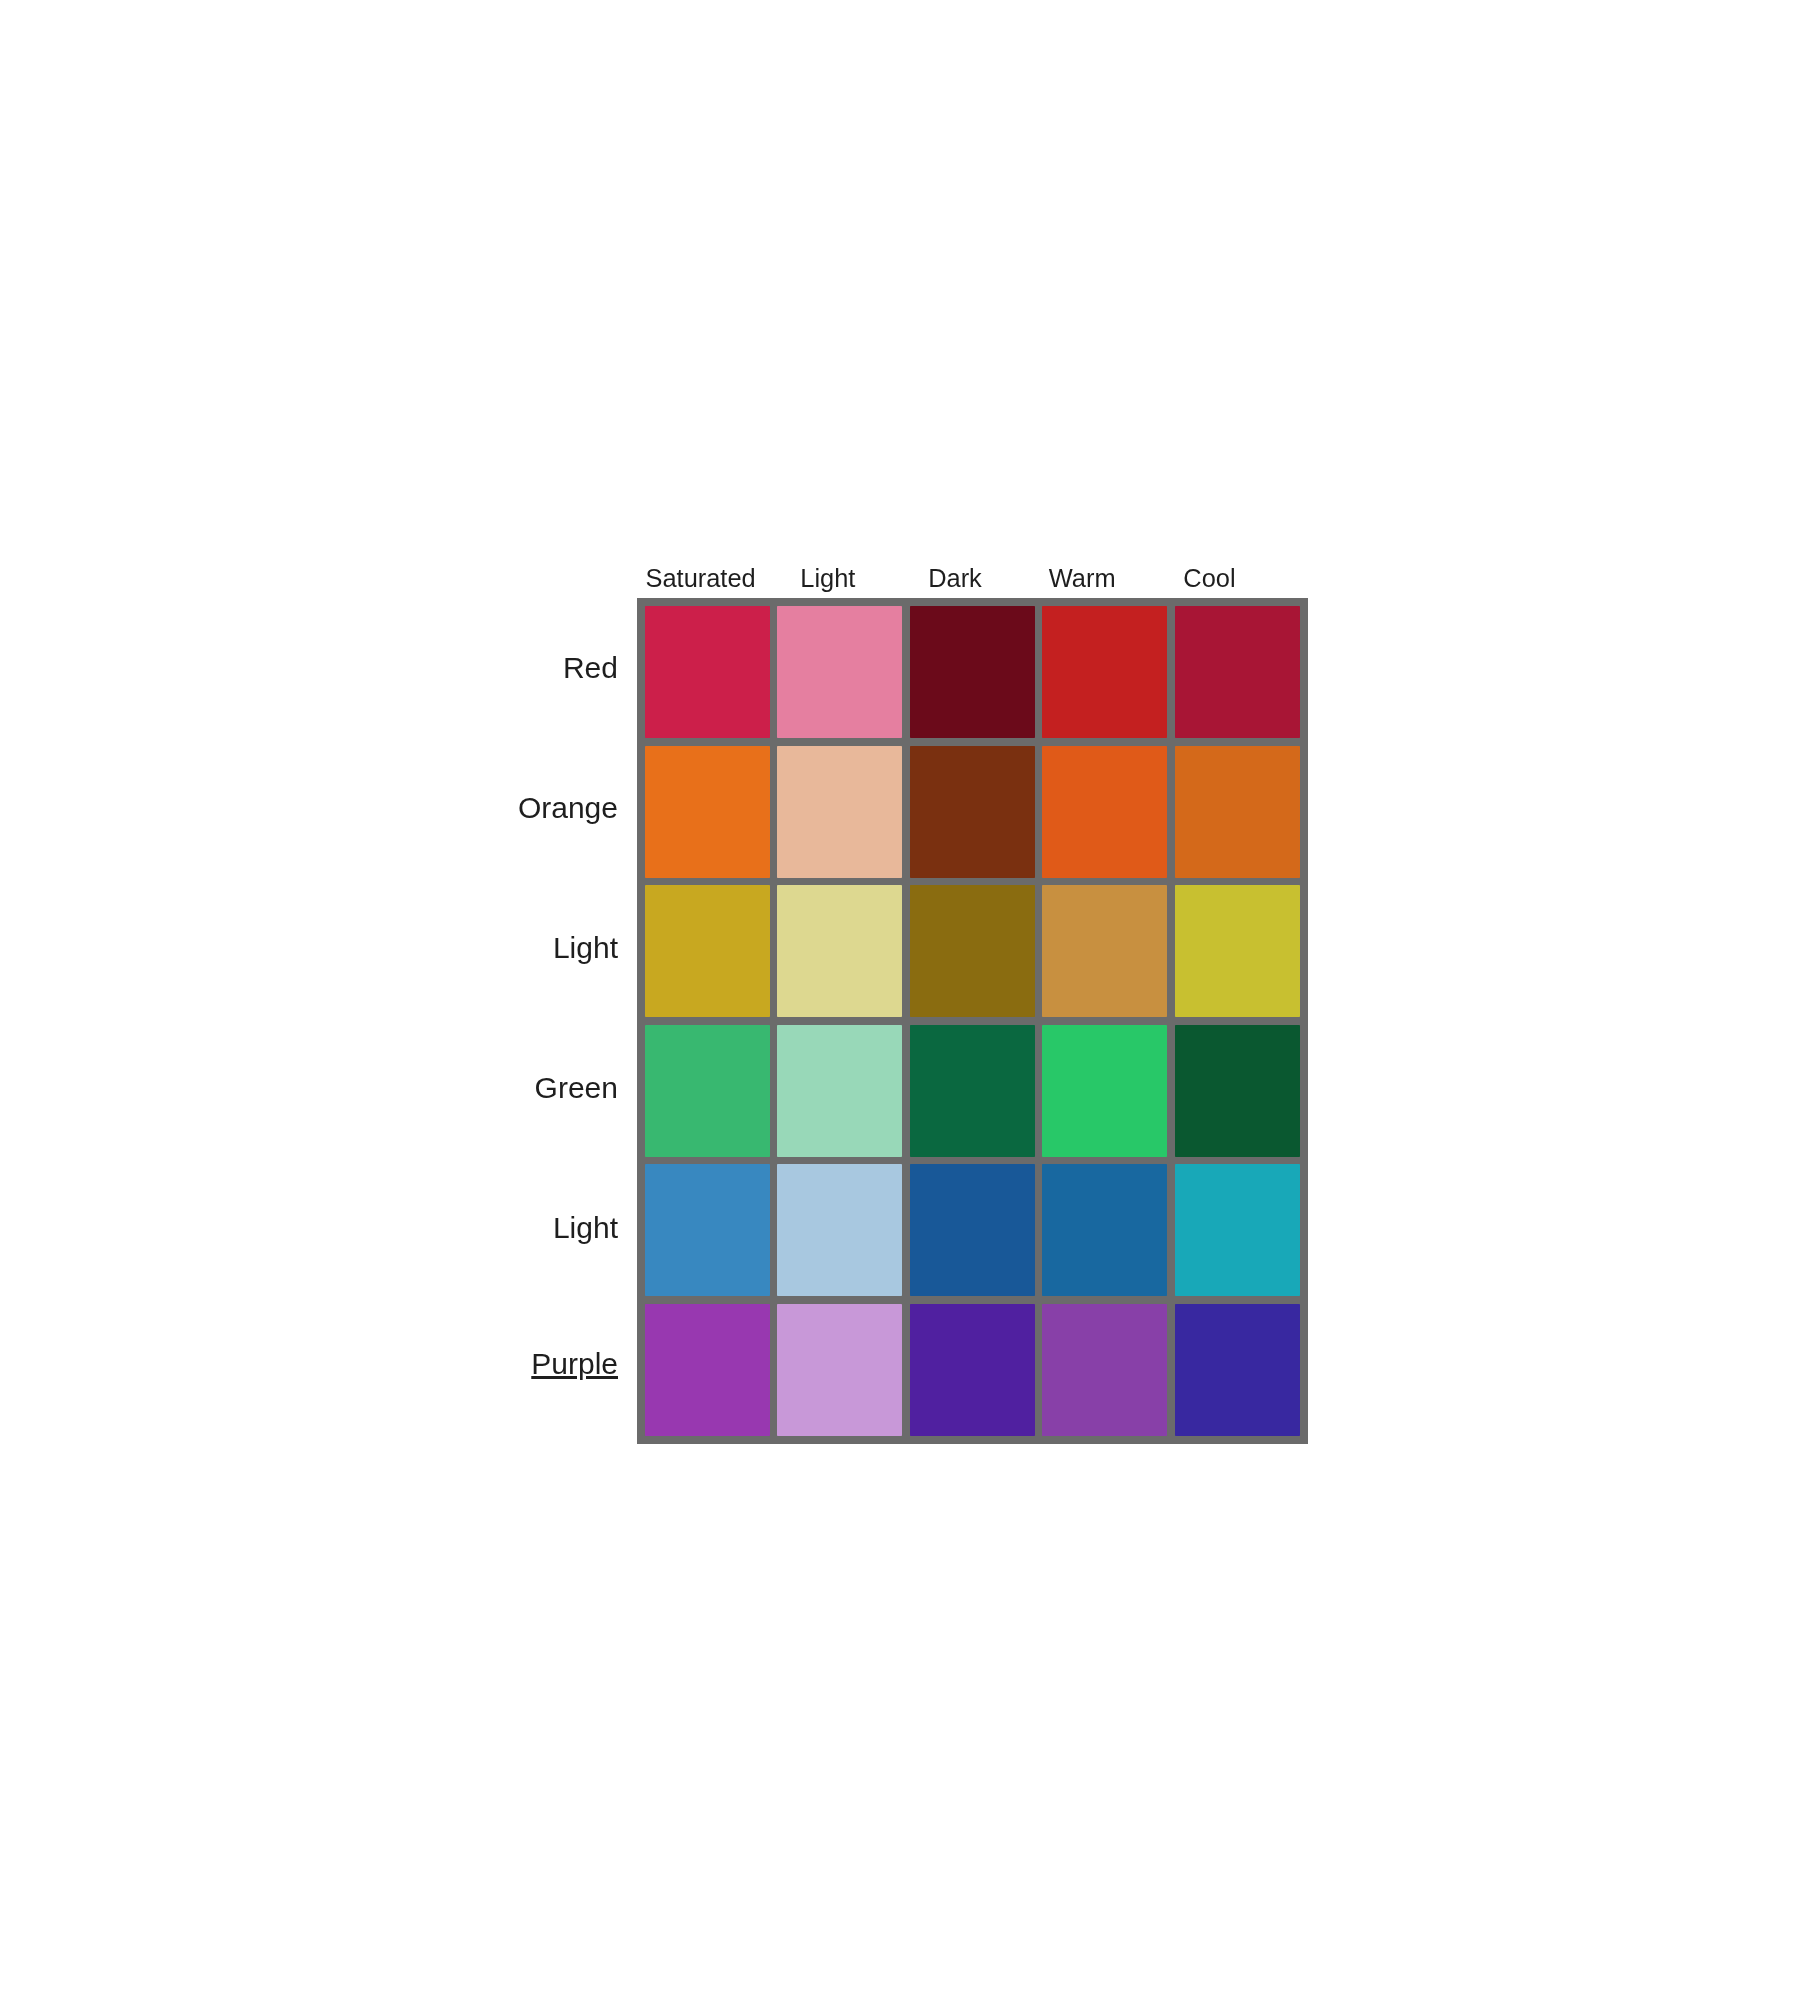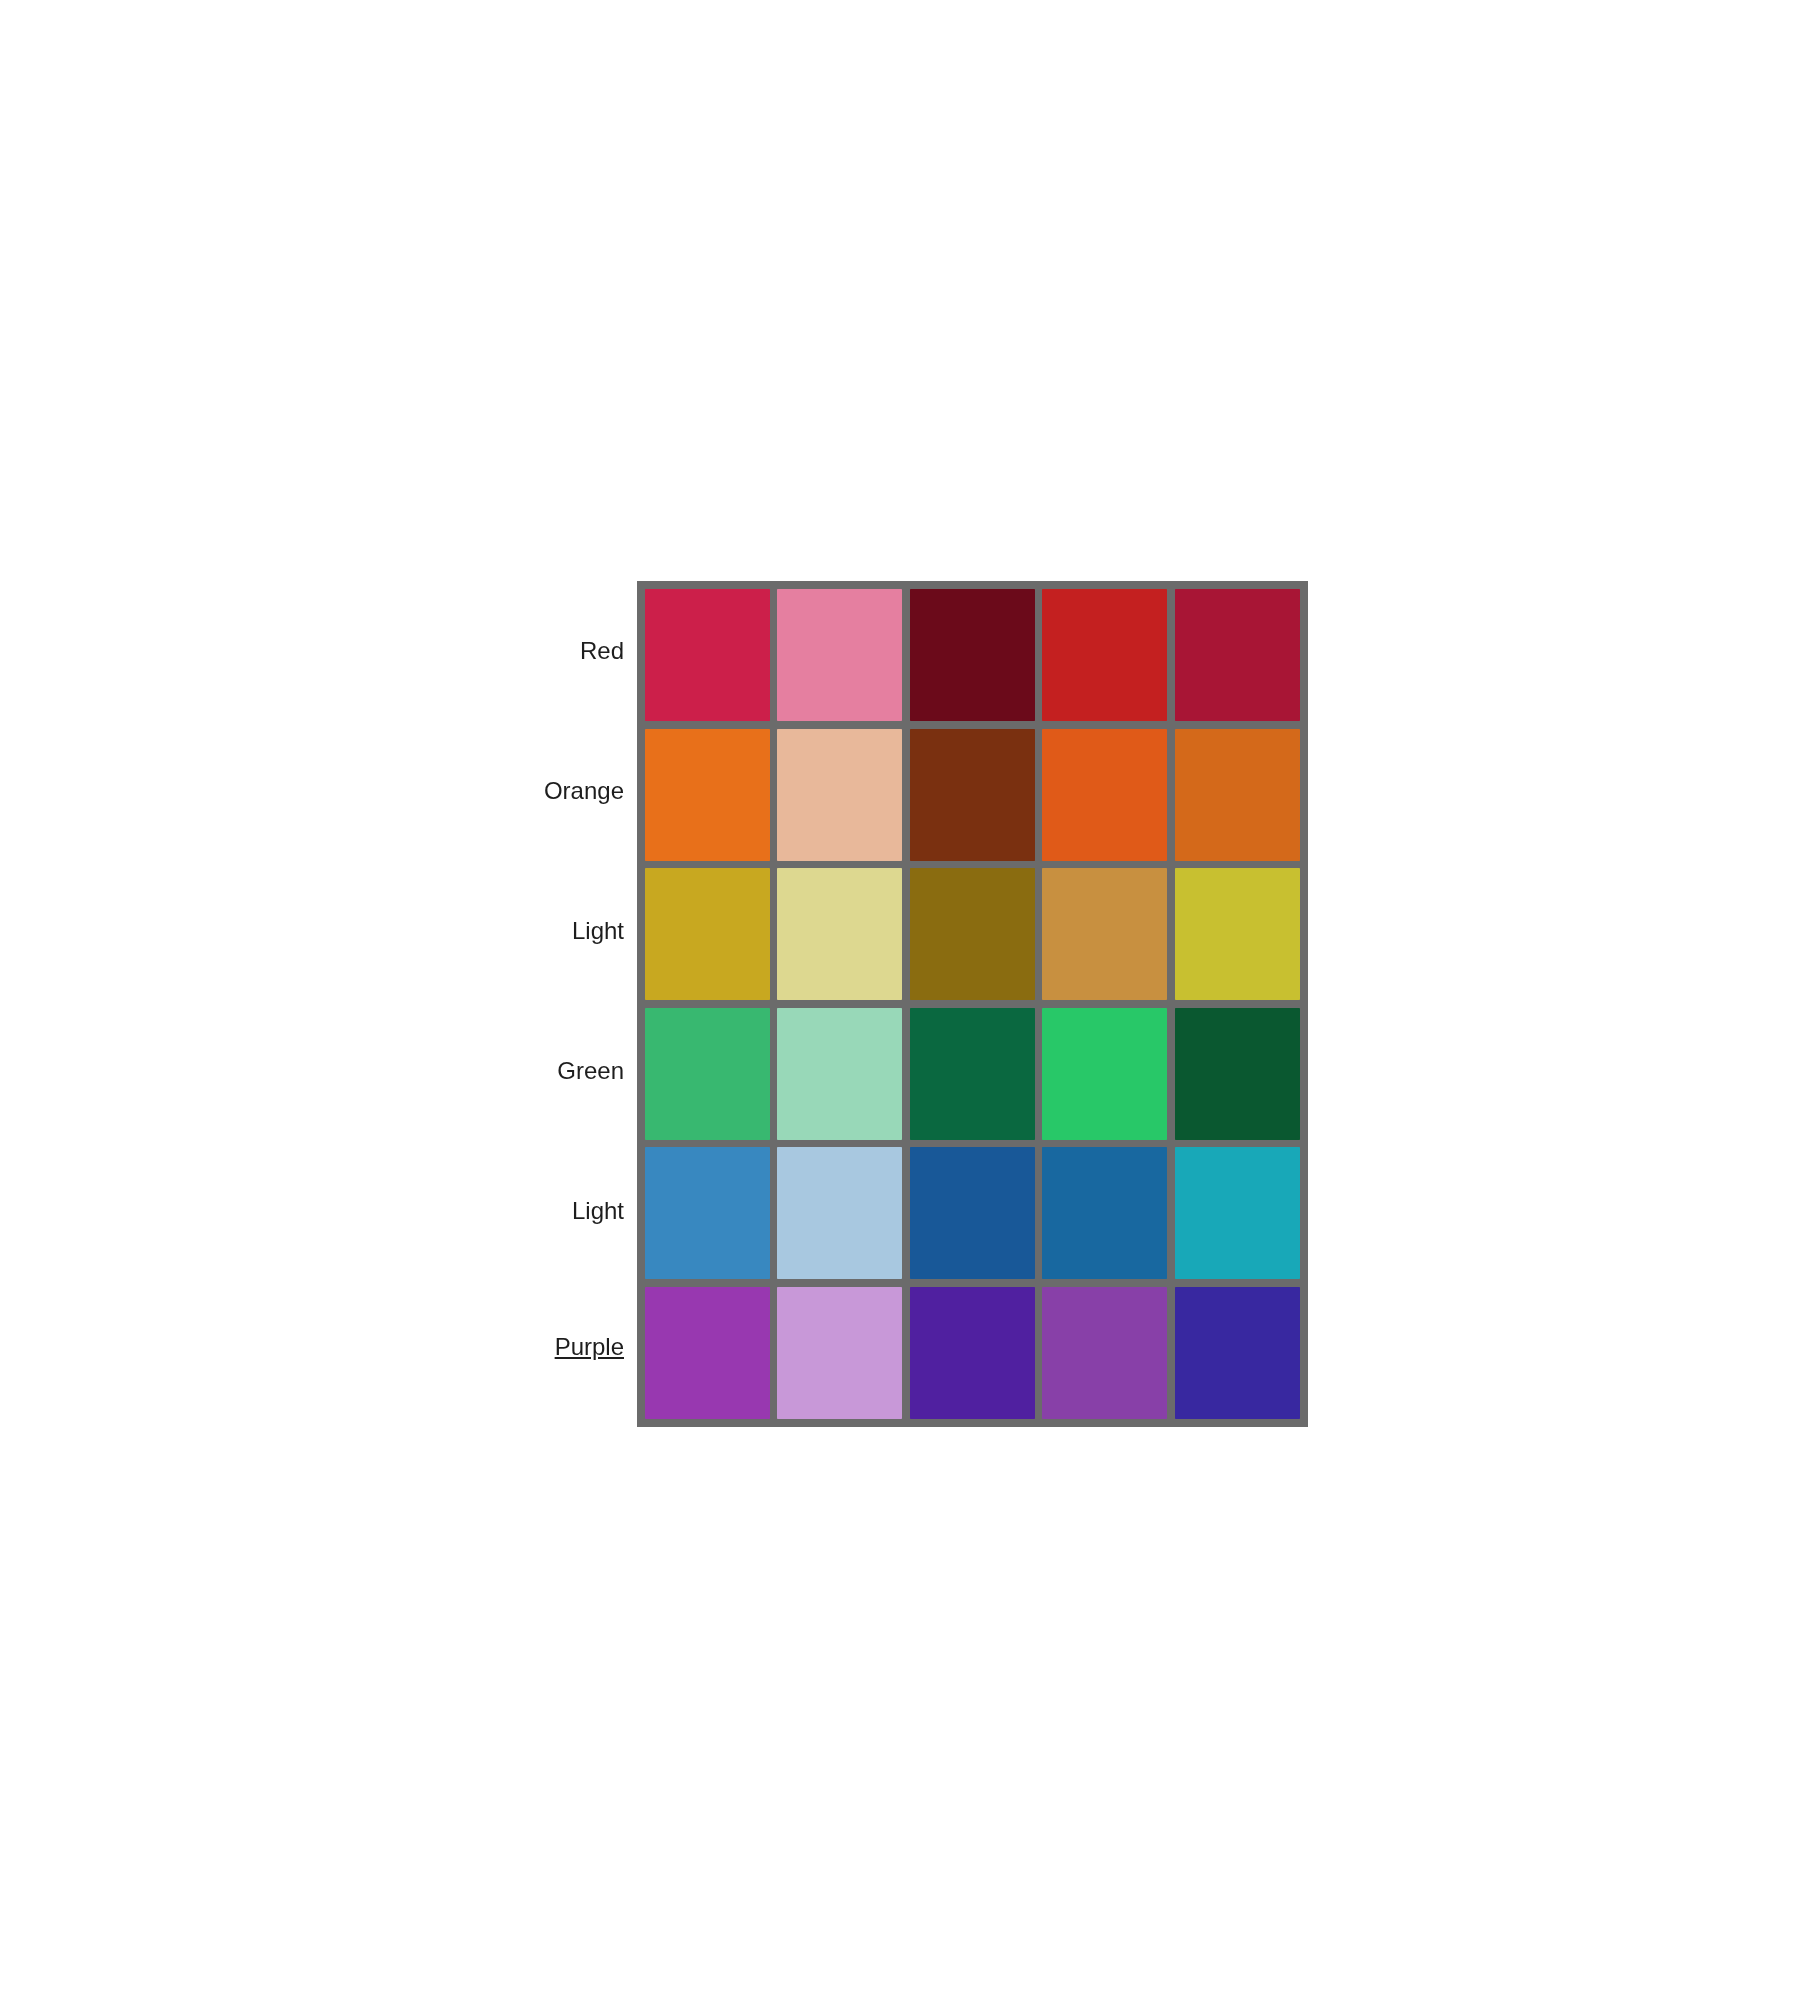--- a/index.html
+++ b/index.html
@@ -34,22 +34,22 @@
     .labels-col {
       width: 93px;
       background: #fff;
       display: flex;
       flex-direction: column;
     }
     .label-cell {
       display: flex;
       align-items: center;
       justify-content: flex-end;
-      padding-right: 13px;
-      font-size: 24px;
+      padding-right: 19px;
+      font-size: 30px;
       font-weight: 400;
       color: #1e1e1e;
       background: #fff;
     }
     .grid-box {
       flex: 1;
       background: #6b6b6b;
       padding: 7.6px;
       display: flex;
       flex-direction: column;
@@ -63,20 +63,28 @@
       width: 125px;
       height: 132px;
       border-radius: 0.8px;
       flex-shrink: 0;
     }
   </style>
 </head>
 <body>
 
 <div class="main-layout">
+  <div class="top-labels">
+
+  <div class="top-label">Saturated</div>
+      <div class="top-label">Light</div>
+      <div class="top-label">Dark</div>
+      <div class="top-label">Warm</div>
+      <div class="top-label">Cool</div>
+    </div>
   <div class="grid-area">
     <div class="labels-col">
 
     <div class="label-cell" style="height: 140px;">Red</div>
         <div class="label-cell" style="height: 140px; margin-left: 44px;">Orange</div>
         <div class="label-cell" style="height: 140px;">Light</div>
         <div class="label-cell" style="height: 140px; text-align: center;">Green</div>
         <div class="label-cell" style="height: 140px;">Light</div>
         <div class="label-cell" style="height: 132px; text-decoration: underline;">Purple</div>
       </div>

